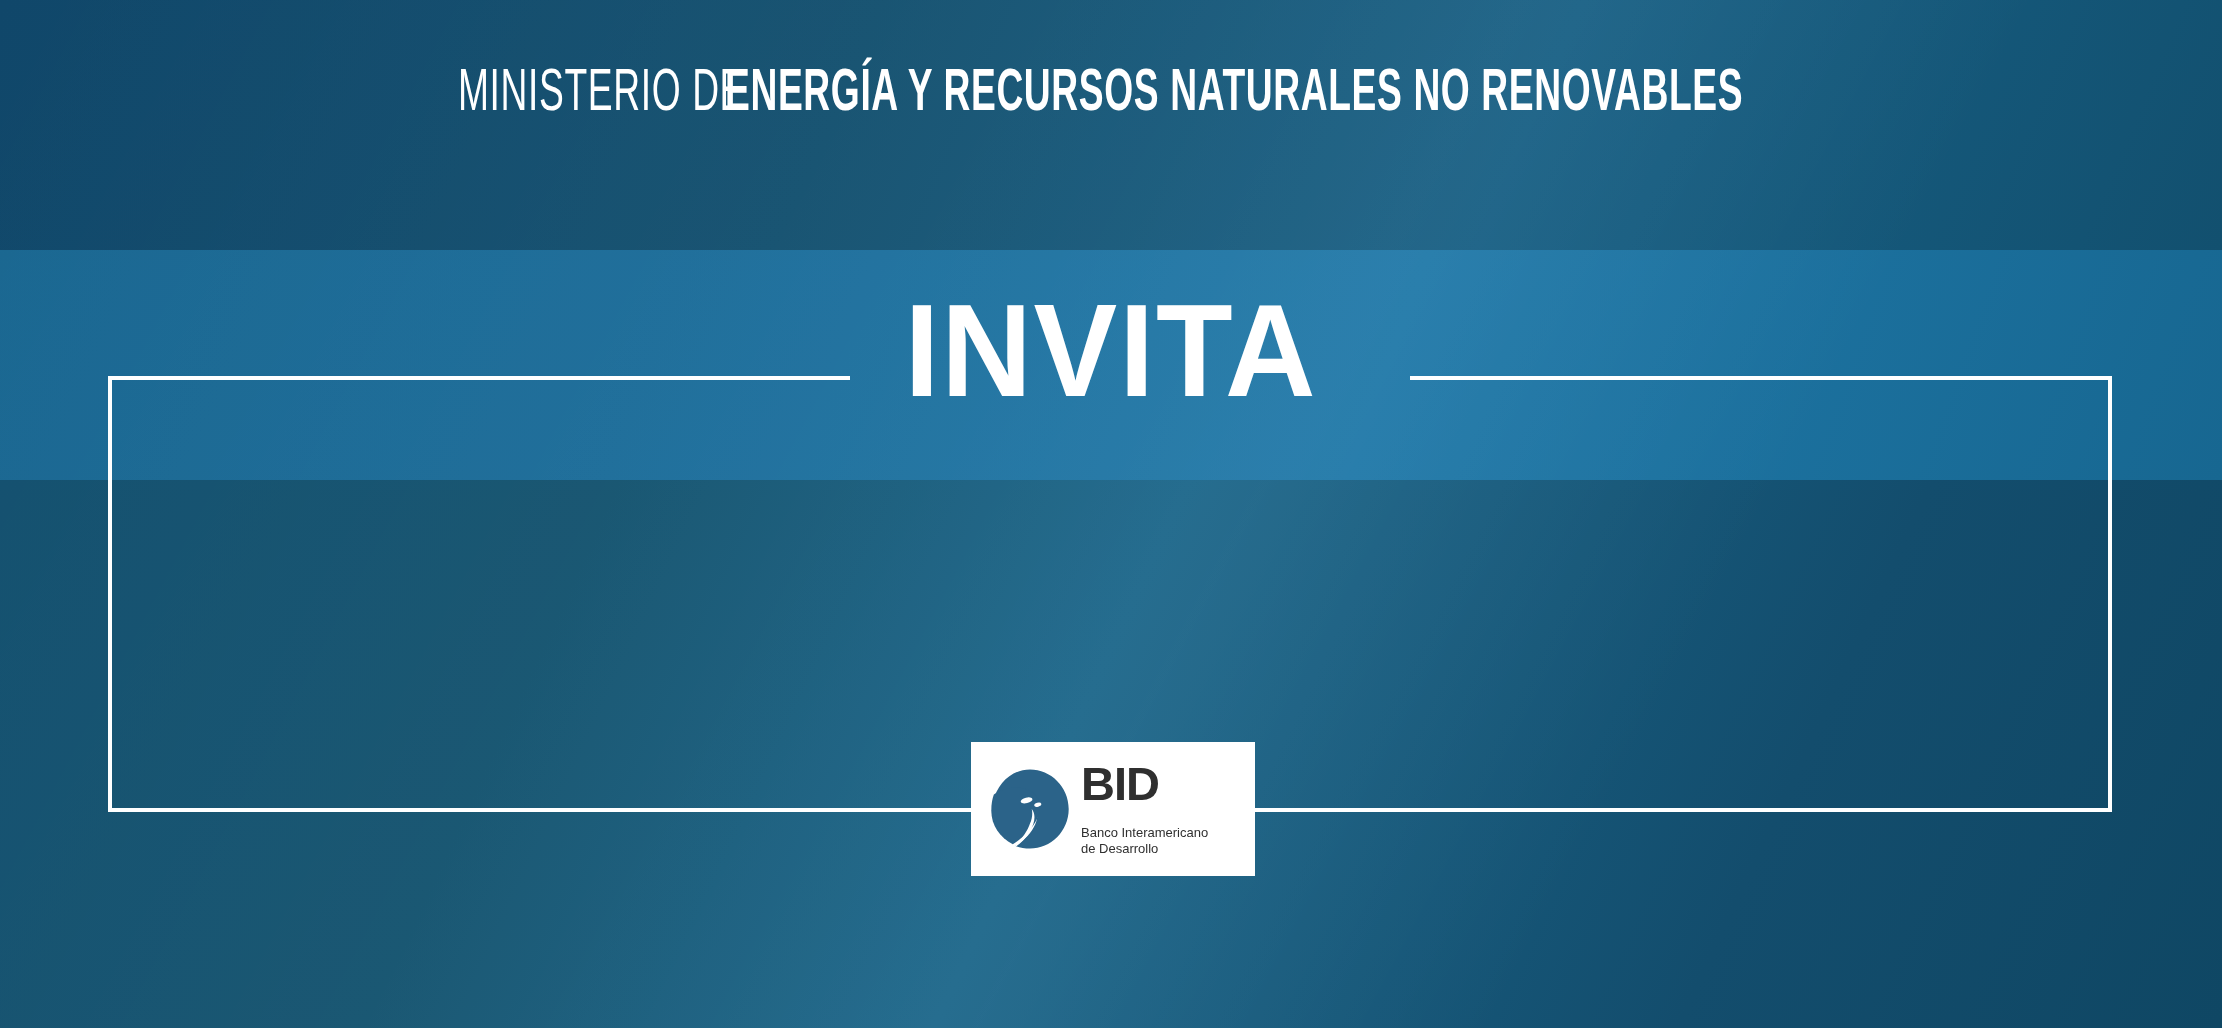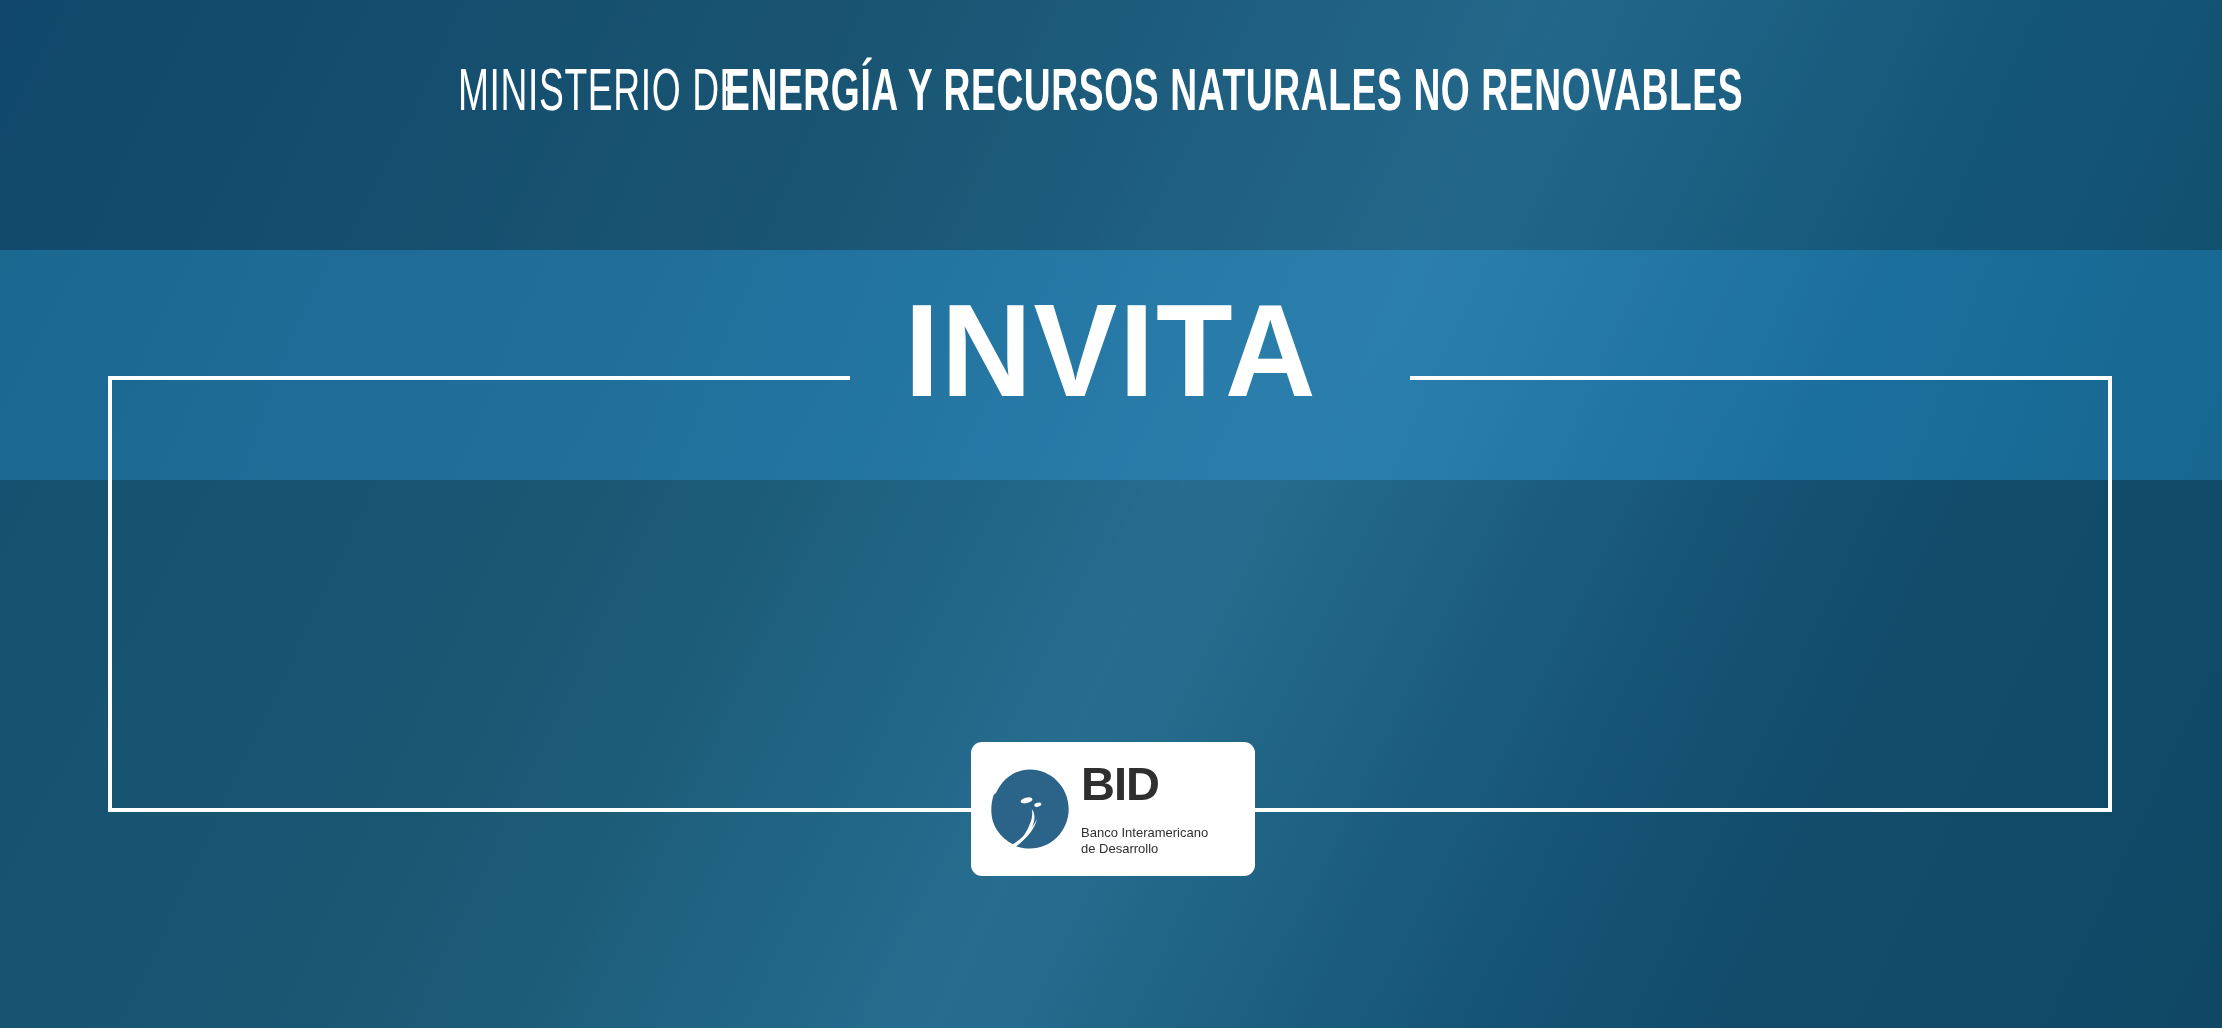--- a/index.html
+++ b/index.html
@@ -163,21 +163,20 @@
     left: 971px;
     top: 742px;
     width: 284px;
     height: 134px;
     background: #ffffff;
     display: flex;
     align-items: center;
     justify-content: flex-start;
     padding: 0;
     box-sizing: border-box;
-    border-radius: 11px;
   }
   .bid-mark {
     width: 86px;
     height: 86px;
     margin-left: 16px;
     margin-right: 8px;
     flex: 0 0 auto;
   }
   .bid-text {
     display: flex;

